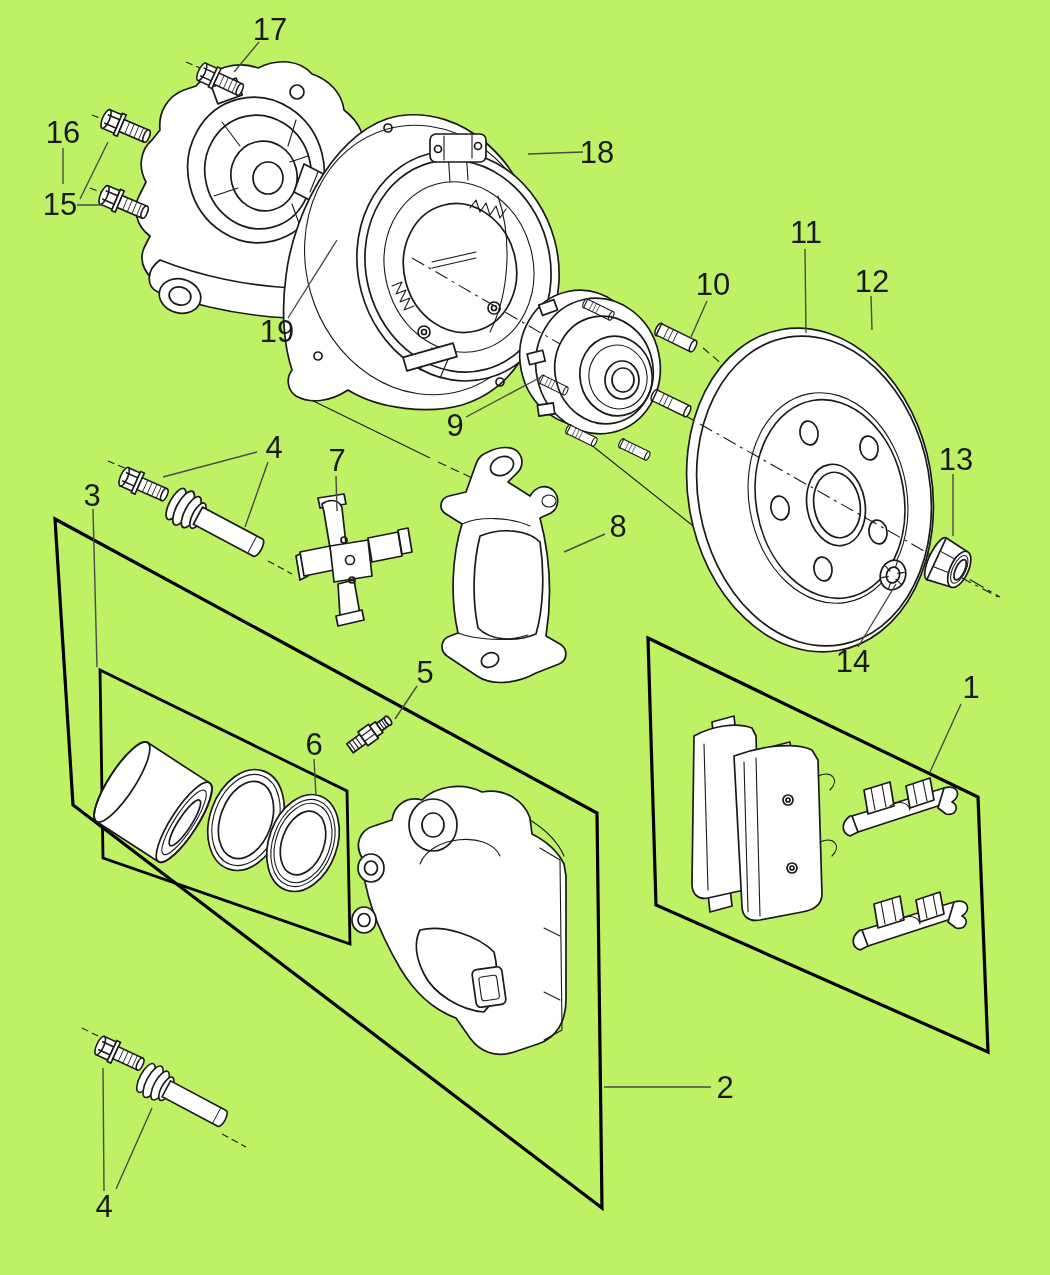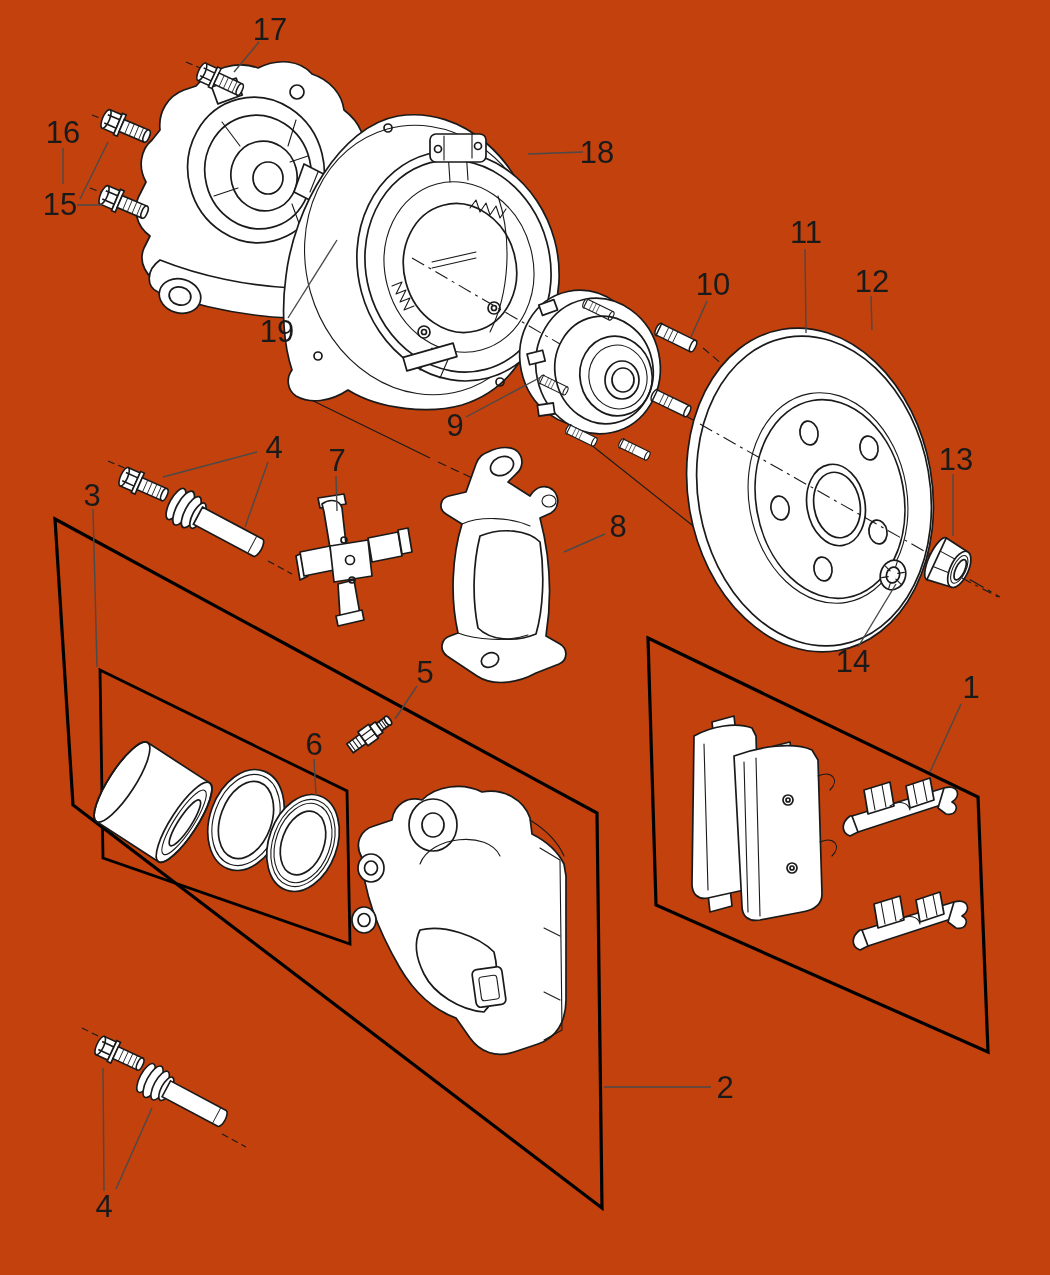--- a/index.html
+++ b/index.html
@@ -1,16 +1,16 @@
 <!DOCTYPE html>
 <html><head>
 <meta charset="utf-8">
 <style>
   html,body{margin:0;padding:0;background:#fff;}
-  .stage{position:relative;width:1050px;height:1275px;background:#c2410c;overflow:hidden;}
+  .stage{position:relative;width:1050px;height:1275px;background:#bef264;overflow:hidden;}
   svg{display:block;}
   .ink{stroke:#1a1a1a;stroke-width:1.7;fill:none;stroke-linejoin:round;stroke-linecap:round;}
   .thin{stroke:#1a1a1a;stroke-width:1.1;fill:none;}
   .leader{stroke:#4a4a4a;stroke-width:1.4;fill:none;}
   .boxline{stroke:#000;stroke-width:3.2;fill:none;stroke-linejoin:miter;}
   .boxline2{stroke:#000;stroke-width:2.8;fill:none;}
   .callout{font-family:"Liberation Sans", sans-serif;font-size:31px;fill:#1a1a1a;text-anchor:middle;}
 </style>
 </head>
 <body>

